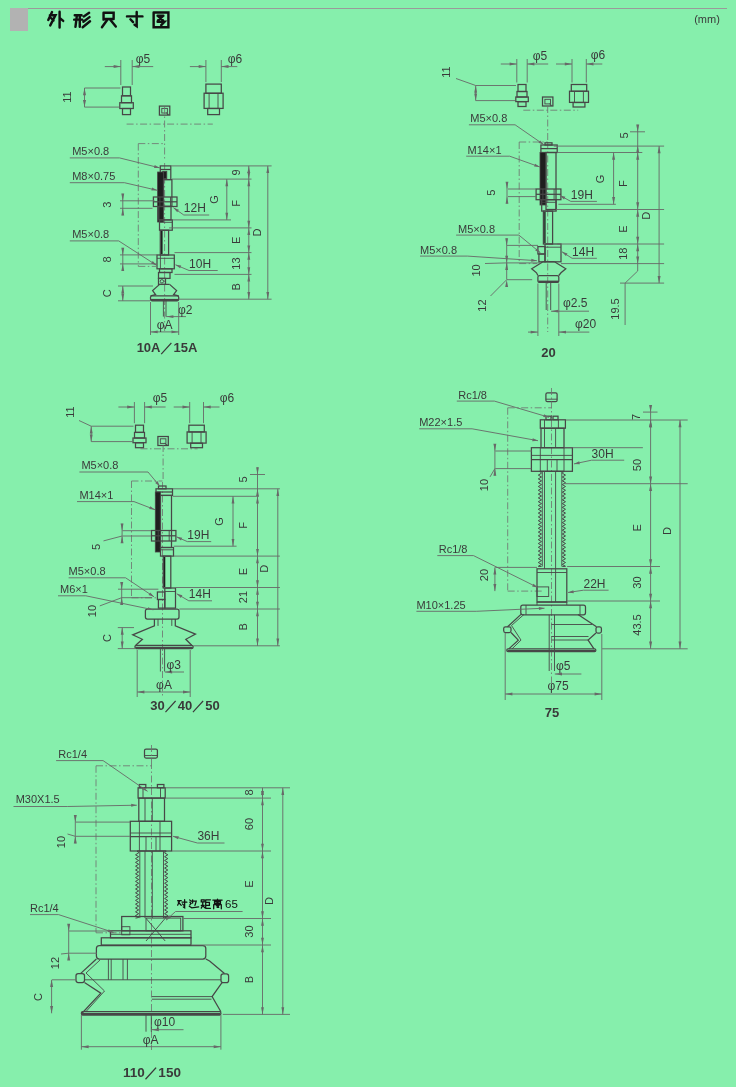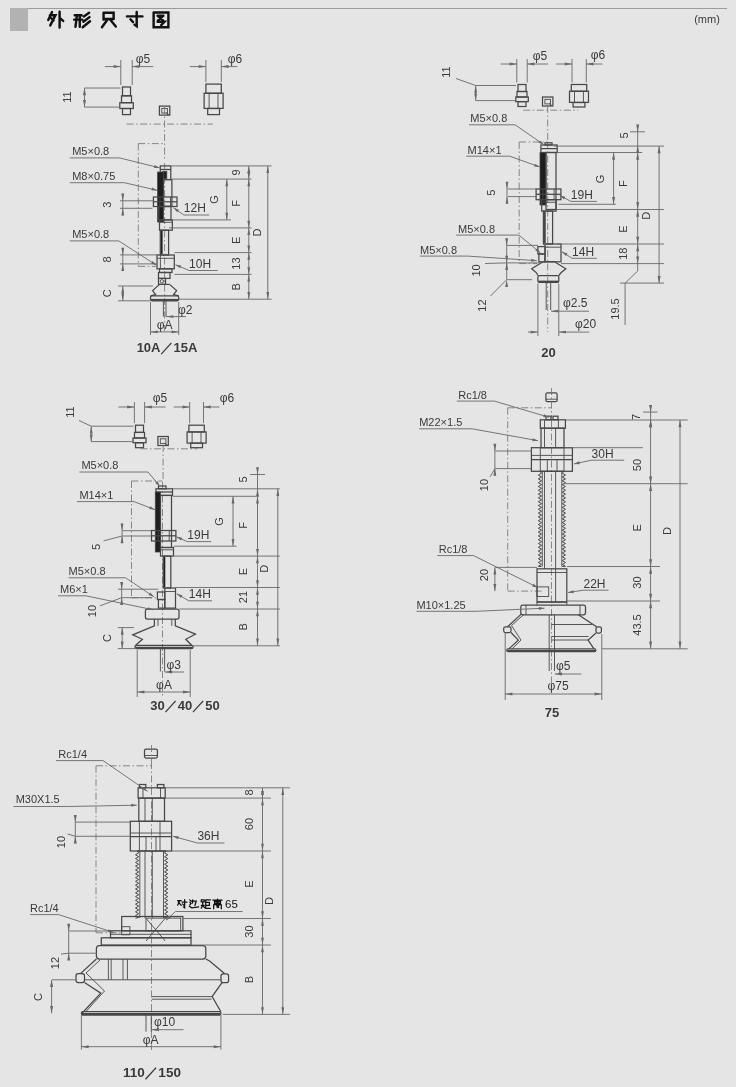--- a/index.html
+++ b/index.html
@@ -1,14 +1,14 @@
 <!DOCTYPE html>
 <html><head><meta charset="utf-8"><style>
 html,body{margin:0;padding:0;background:#fff;}
-#pg{position:relative;width:736px;height:1087px;background:#e5e5e5;}
+#pg{position:relative;width:736px;height:1087px;background:#86efac;}
 </style></head><body>
 <div id="pg">
 <svg width="736" height="1087" viewBox="0 0 736 1087">
 <line x1="10.0" y1="8.5" x2="727.0" y2="8.5" stroke="#9a9a9a" stroke-width="1"></line>
 <rect x="10" y="8" width="18" height="23" fill="#b2b2b2"></rect>
 <text x="707.0" y="23.0" font-family="&quot;Liberation Sans&quot;,sans-serif" font-size="11" fill="#3a3a3a" text-anchor="middle">(mm)</text>
 <path transform="translate(47.0,11.0) scale(18)" d="M0.280,0.060 L0.070,0.500 M0.160,0.240 L0.470,0.240 L0.180,0.800 M0.240,0.400 L0.360,0.530 M0.700,0.040 L0.700,0.920 M0.700,0.380 L0.900,0.550 " stroke="#111" stroke-width="0.135" fill="none" stroke-linecap="round"></path>
 <path transform="translate(73.3,11.0) scale(18)" d="M0.080,0.240 L0.460,0.240 M0.050,0.480 L0.500,0.480 M0.200,0.240 L0.120,0.880 M0.360,0.240 L0.360,0.880 M0.880,0.100 L0.580,0.300 M0.900,0.340 L0.560,0.600 M0.930,0.570 L0.520,0.900 " stroke="#111" stroke-width="0.135" fill="none" stroke-linecap="round"></path>
 <path transform="translate(99.6,11.0) scale(18)" d="M0.220,0.100 L0.780,0.100 L0.780,0.420 M0.220,0.100 L0.220,0.480 M0.220,0.440 L0.780,0.440 M0.460,0.440 L0.130,0.900 M0.560,0.440 L0.900,0.860 " stroke="#111" stroke-width="0.135" fill="none" stroke-linecap="round"></path>
 <path transform="translate(125.9,11.0) scale(18)" d="M0.060,0.300 L0.920,0.300 M0.600,0.060 L0.600,0.840 L0.480,0.760 M0.250,0.460 L0.400,0.620 " stroke="#111" stroke-width="0.135" fill="none" stroke-linecap="round"></path>

